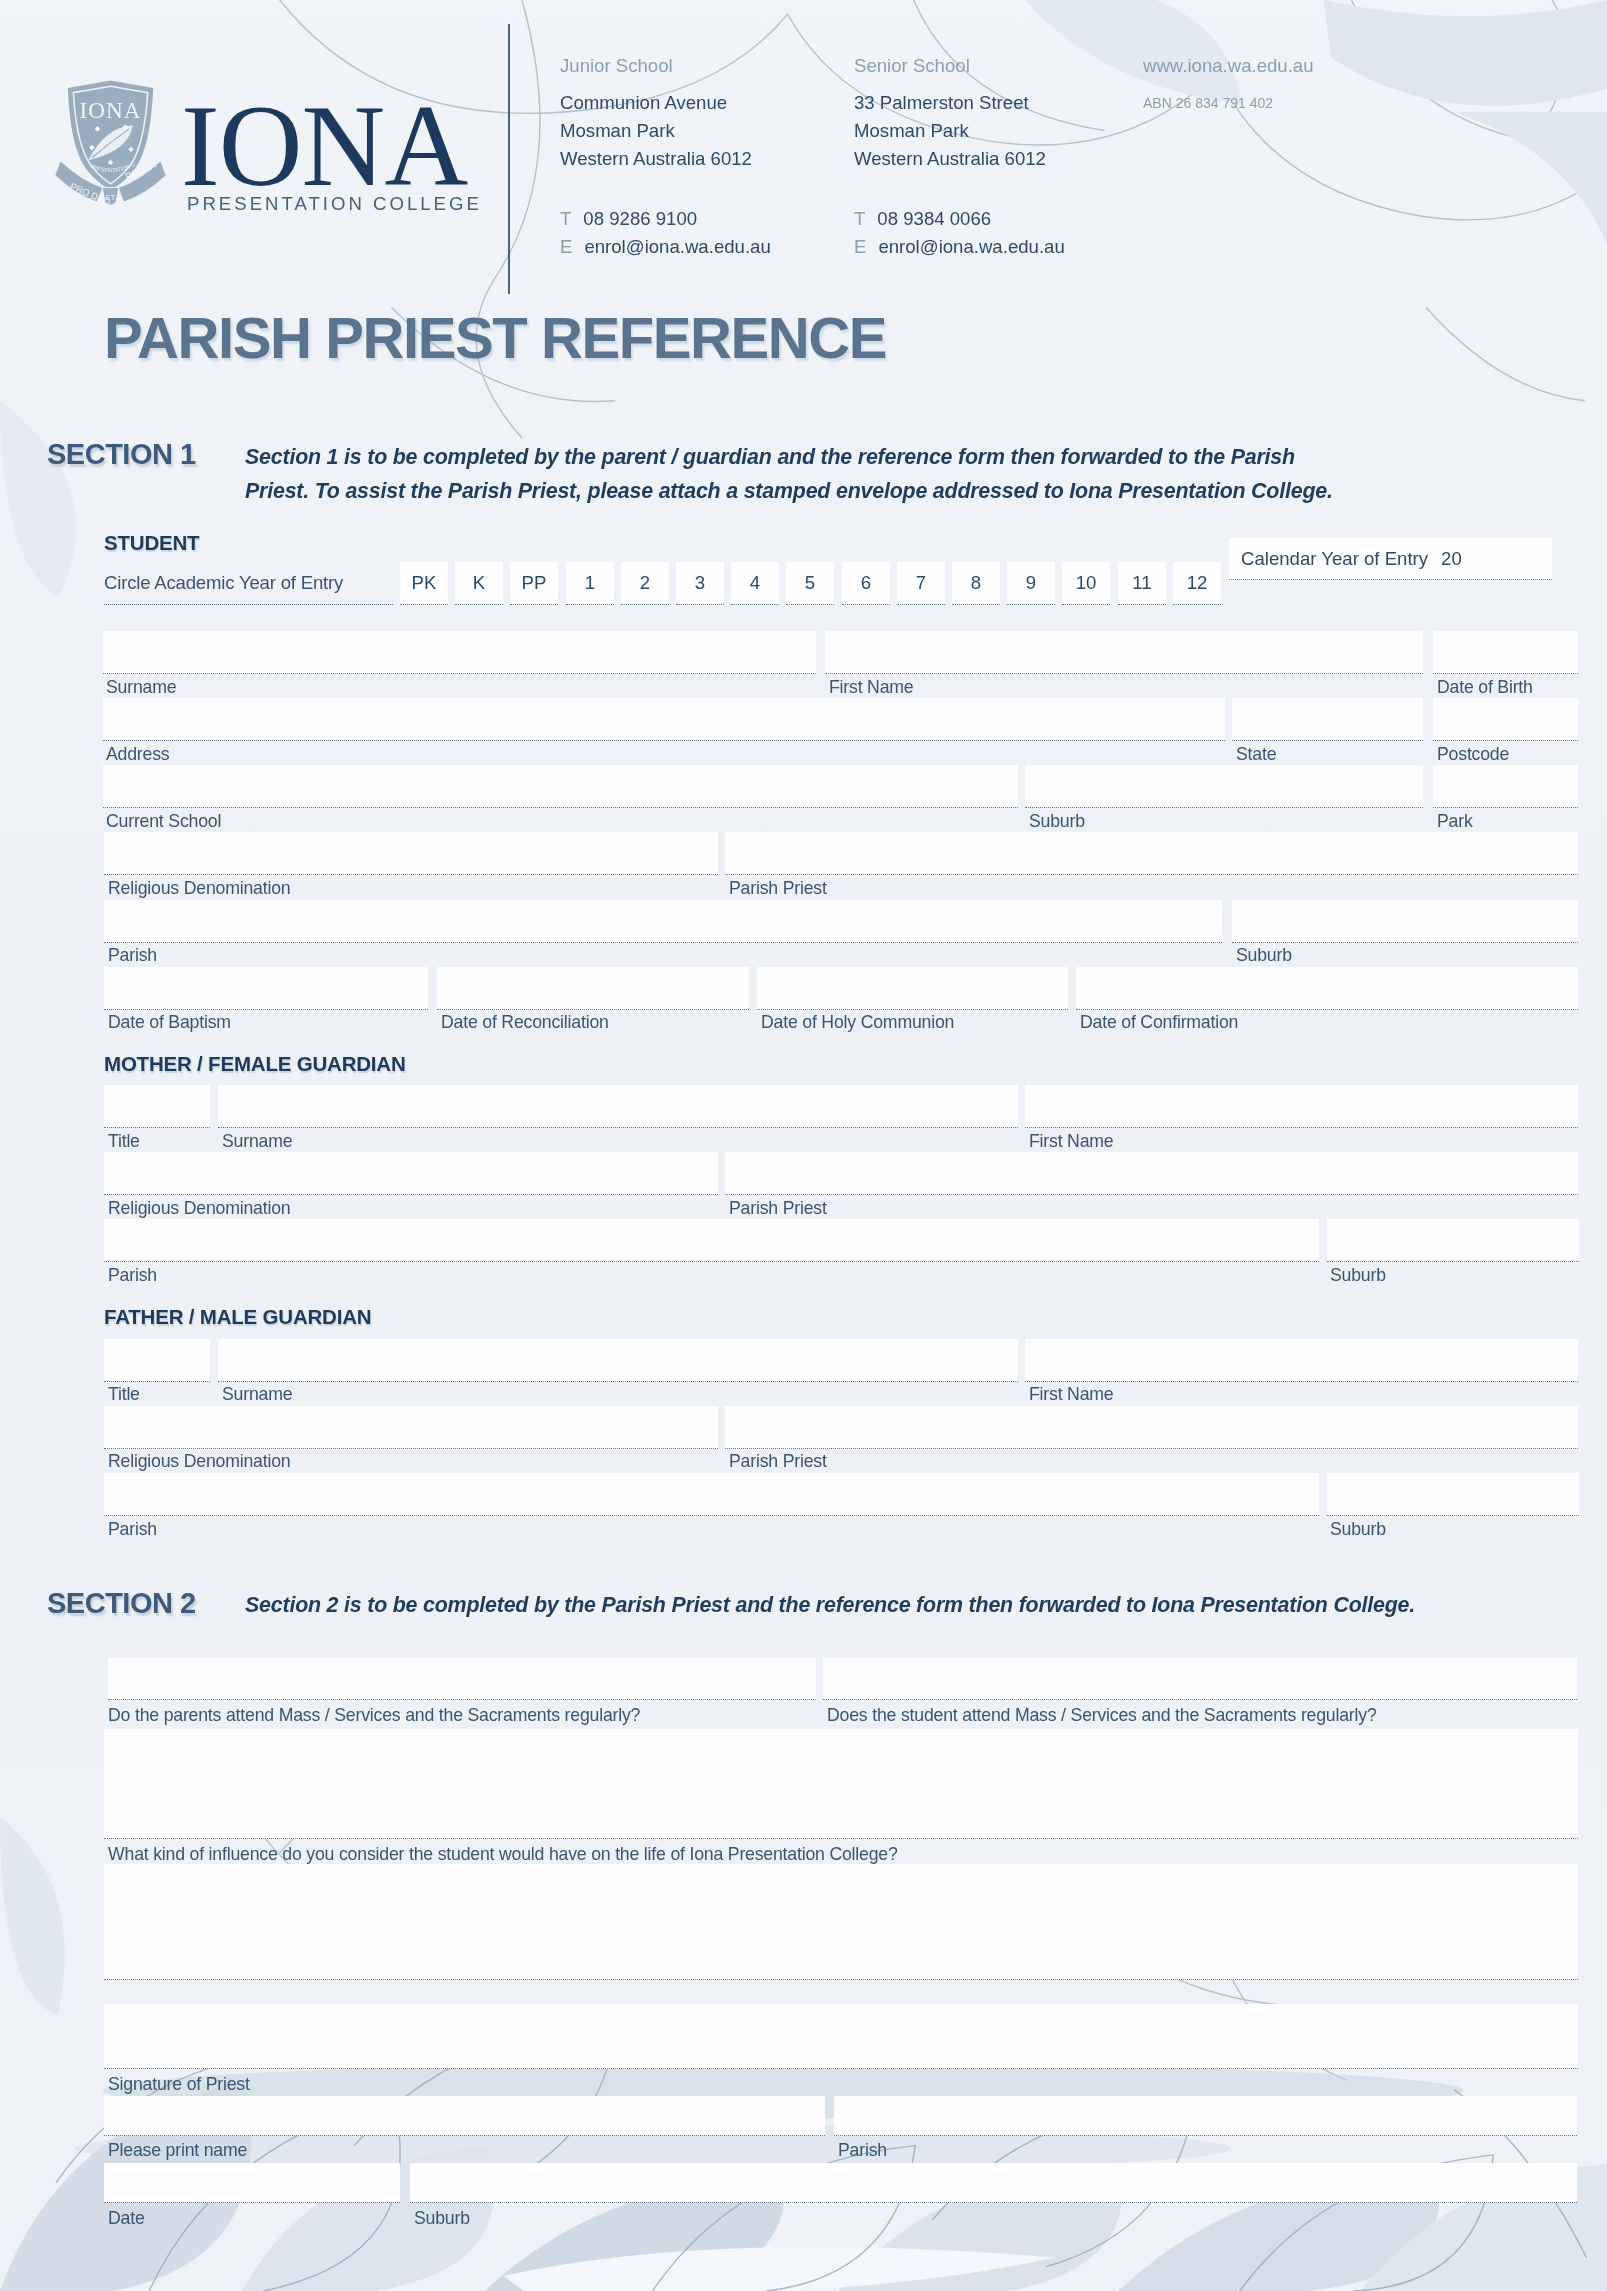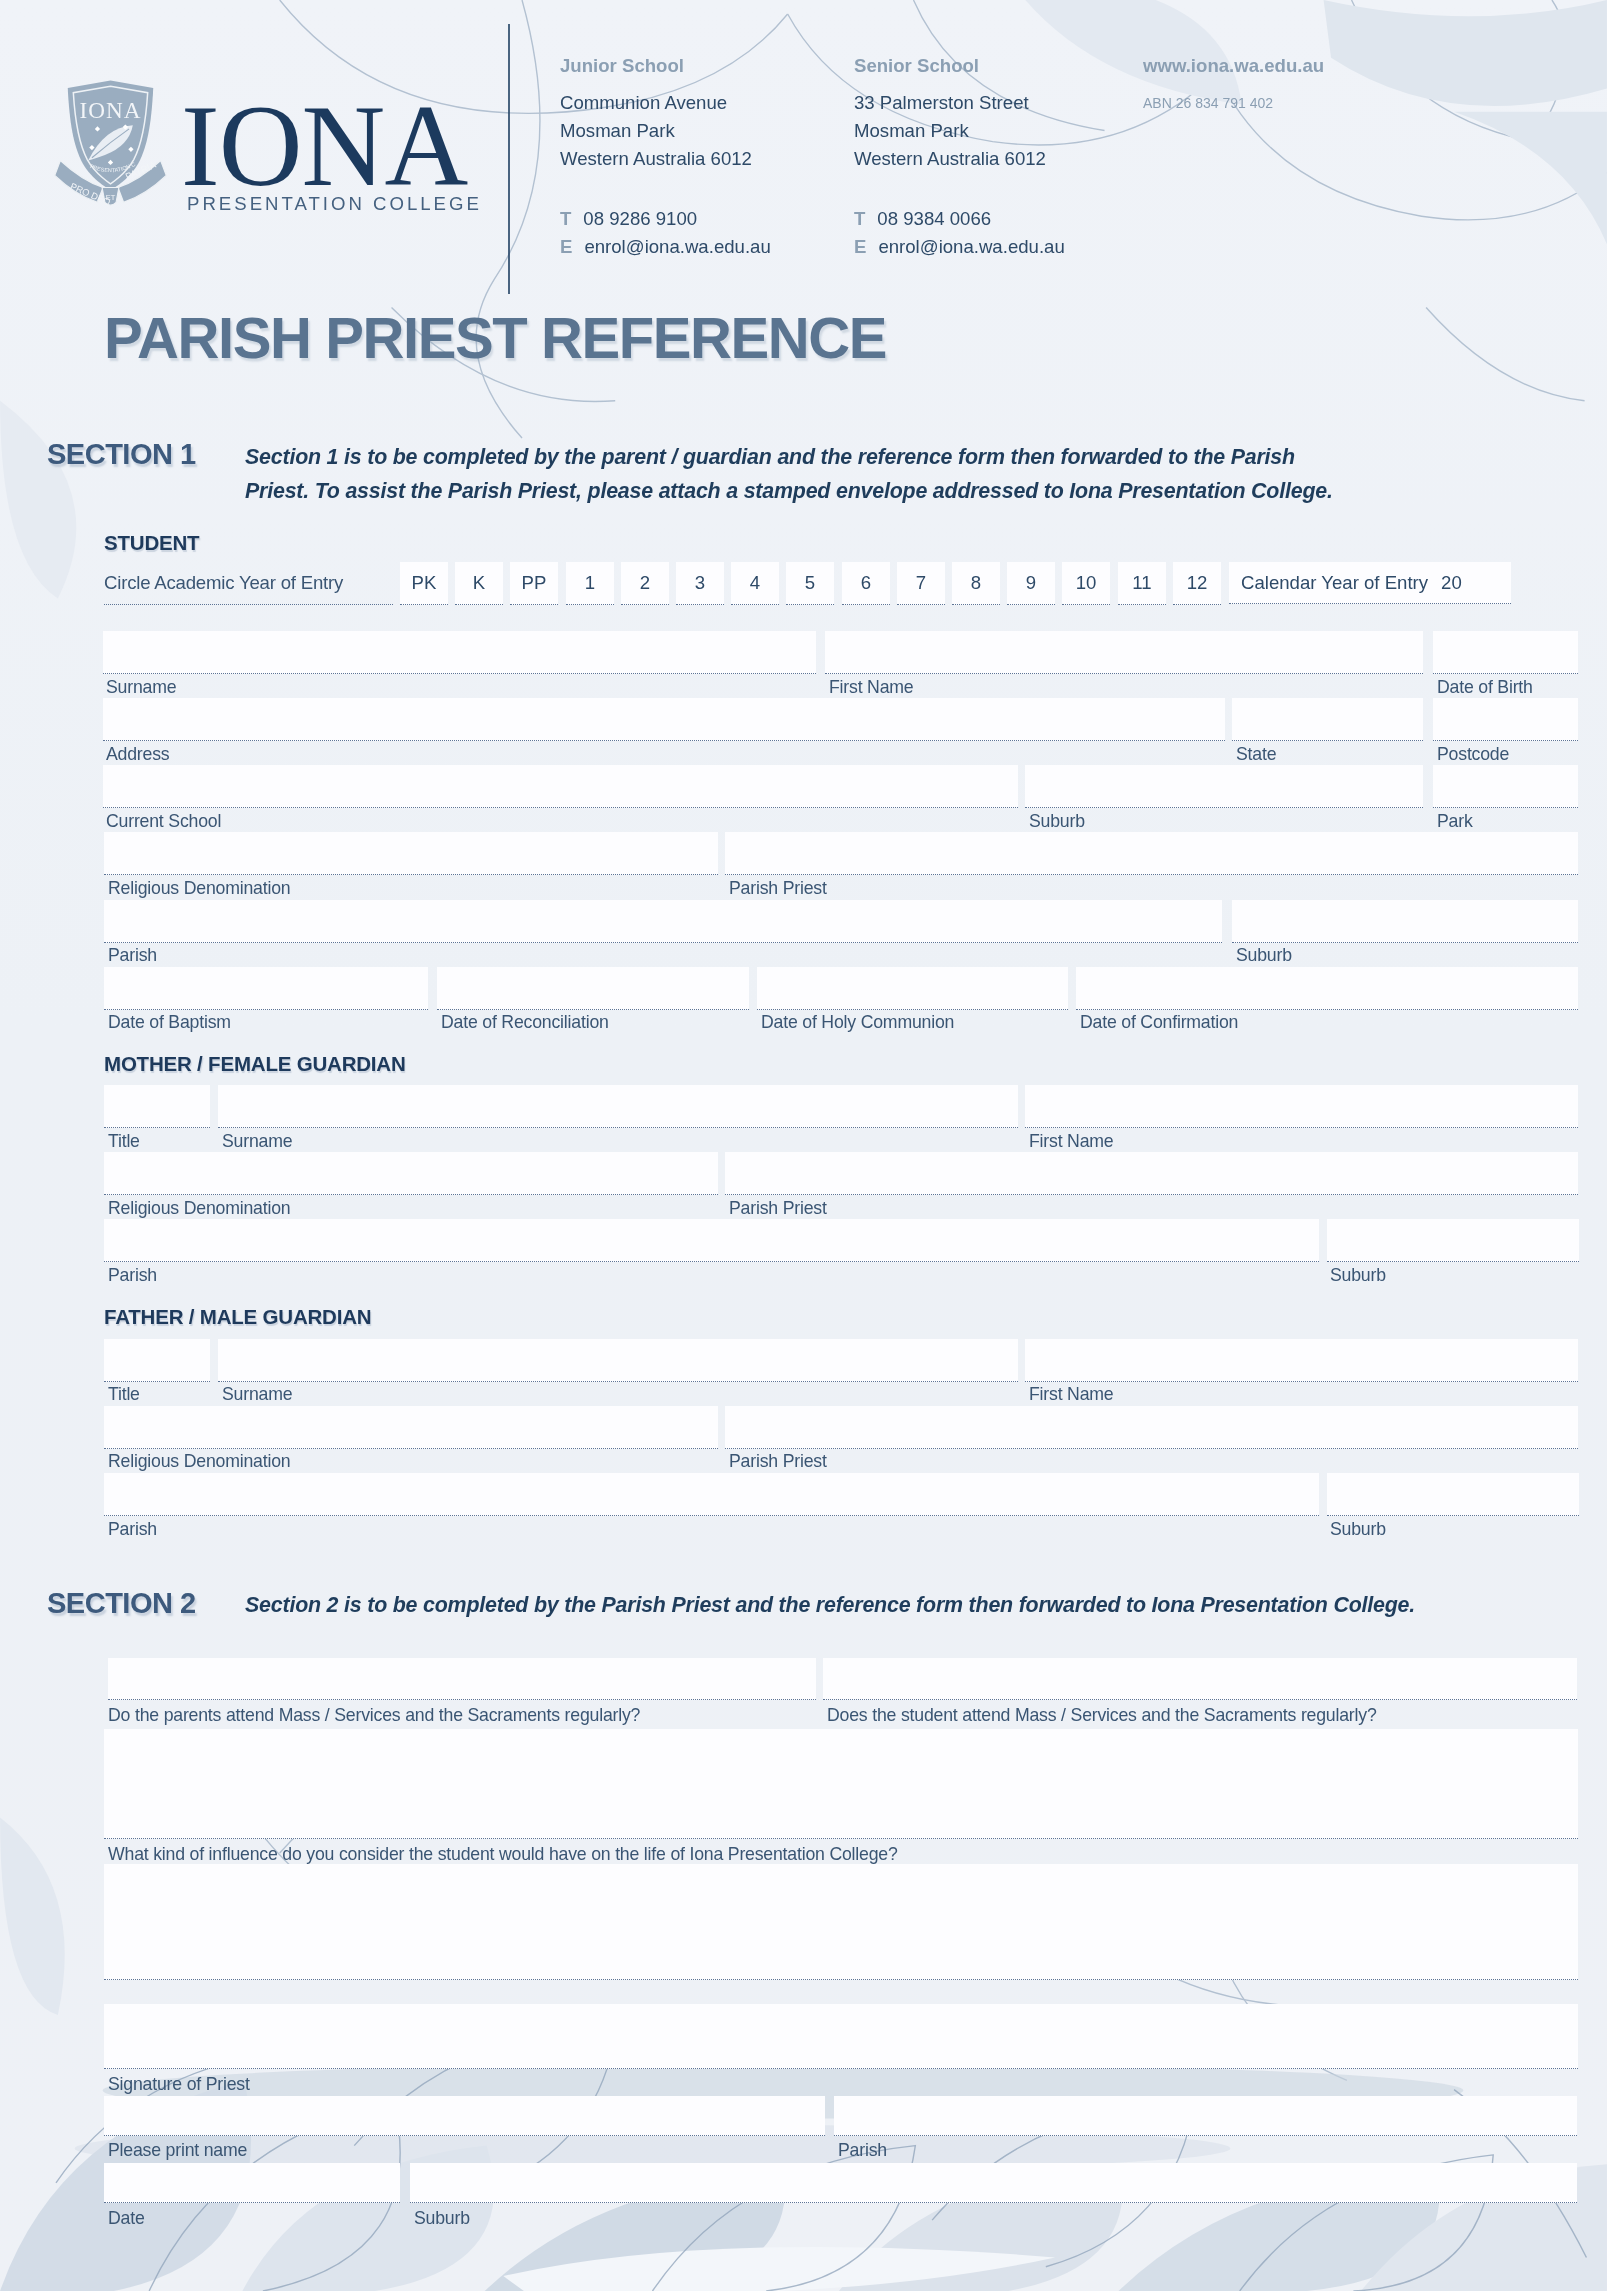--- a/index.html
+++ b/index.html
@@ -18,21 +18,21 @@
         color:#1f3d5c;letter-spacing:-0.2px;}
   .yr{position:absolute;z-index:1;background:#fdfdff;border-bottom:1.9px dotted #5d7495;
       display:flex;align-items:center;justify-content:center;font-size:18.6px;color:#2e4a68;}
   .yrlbl{position:absolute;z-index:1;border-bottom:1.9px dotted #5d7495;display:flex;align-items:center;
       font-size:18.6px;color:#3a5573;letter-spacing:-0.2px;}
   .cal{position:absolute;z-index:1;background:#fdfdff;border-bottom:1.9px dotted #5d7495;
       display:flex;align-items:center;font-size:18.6px;color:#2e4a68;padding-left:12px;box-sizing:border-box;}
   .cal span{margin-right:13px;}
   .title{position:absolute;z-index:2;font-weight:700;font-size:58px;letter-spacing:-1.4px;color:#5a7490;
          text-shadow:1.9px 2.8px 1.9px rgba(140,158,180,.3);}
-  .hgray{color:#8b9fb3;font-weight:700;}
+  .hgray{color:#8b9fb3;font-weight:400;}
   .hnavy{color:#2e4a68;}
   .contact{position:absolute;z-index:2;font-size:18.6px;line-height:28px;}
   .trow{display:flex;gap:12px;}
   .wordmark{position:absolute;z-index:2;font-family:"Liberation Serif",serif;font-size:116px;
             line-height:1;color:#1c3a5e;letter-spacing:-0.9px;}
   .wordsub{position:absolute;z-index:2;font-size:18.6px;letter-spacing:3px;color:#456180;}
 </style>
 </head>
 <body>
 
@@ -158,21 +158,21 @@
   <div class="yr" style="left:676px;top:562px;width:48px;height:42px">3</div>
   <div class="yr" style="left:731px;top:562px;width:48px;height:42px">4</div>
   <div class="yr" style="left:786px;top:562px;width:48px;height:42px">5</div>
   <div class="yr" style="left:842px;top:562px;width:48px;height:42px">6</div>
   <div class="yr" style="left:897px;top:562px;width:48px;height:42px">7</div>
   <div class="yr" style="left:952px;top:562px;width:48px;height:42px">8</div>
   <div class="yr" style="left:1007px;top:562px;width:48px;height:42px">9</div>
   <div class="yr" style="left:1062px;top:562px;width:48px;height:42px">10</div>
   <div class="yr" style="left:1118px;top:562px;width:48px;height:42px">11</div>
   <div class="yr" style="left:1173px;top:562px;width:48px;height:42px">12</div>
-  <div class="cal" style="left:1229px;top:562px;width:282px;height:42px">
+  <div class="cal" style="left:1229px;top:538px;width:323px;height:42px">
     <span>Calendar Year of Entry</span>
     <span>20</span>
   </div>
 
   <div class="bx" style="left:103px;top:631px;width:713px;height:42px"></div>
   <div class="bx" style="left:825px;top:631px;width:598px;height:42px"></div>
   <div class="bx" style="left:1433px;top:631px;width:145px;height:42px"></div>
   <span class="lb" style="left:106px;top:677px">Surname</span>
   <span class="lb" style="left:829px;top:677px">First Name</span>
   <span class="lb" style="left:1437px;top:677px">Date of Birth</span>

